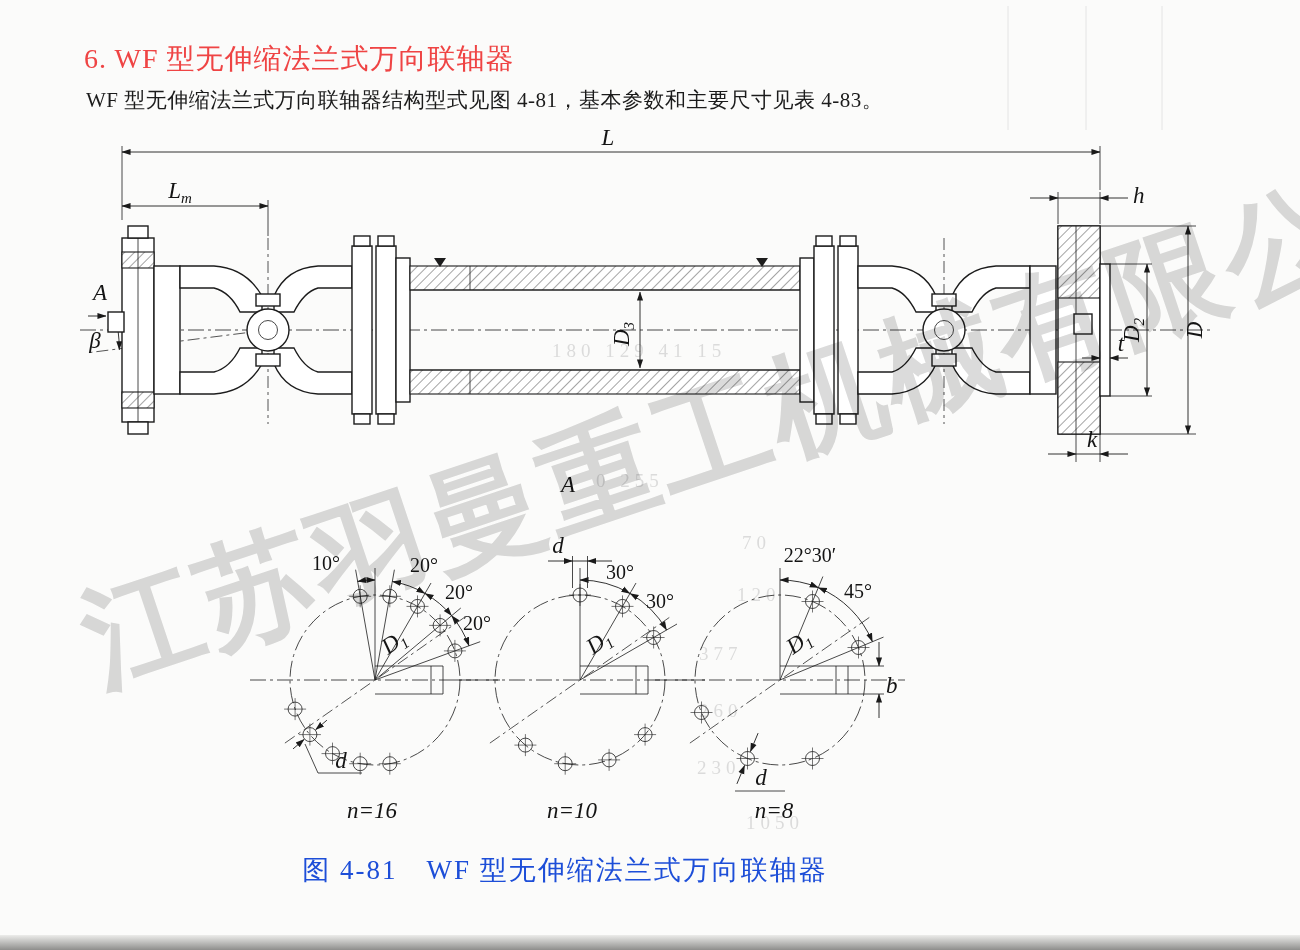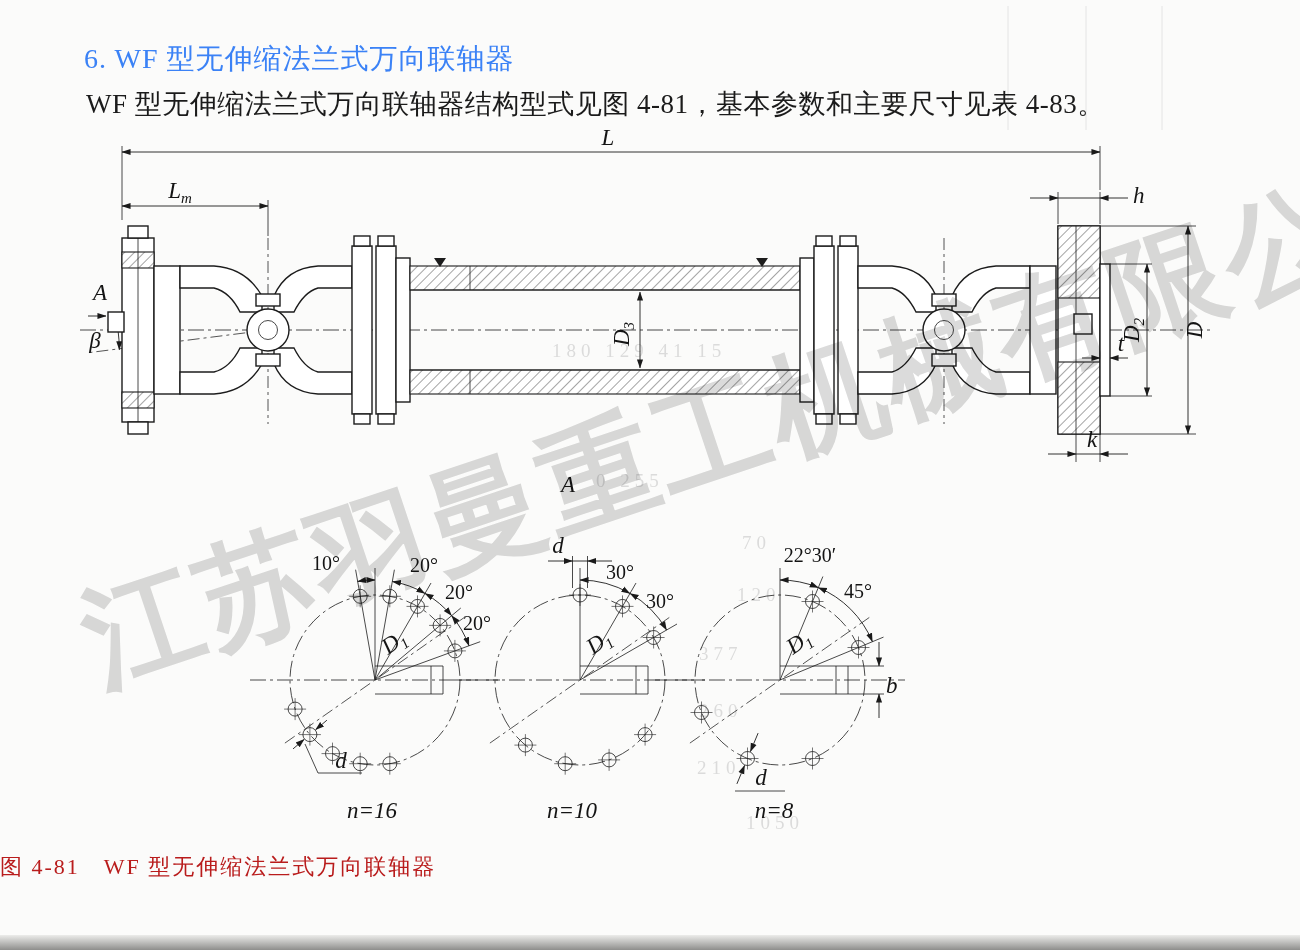--- a/index.html
+++ b/index.html
@@ -1,20 +1,20 @@
 <!DOCTYPE html>
 <html><head>
 <meta charset="utf-8">
 <style>
   html,body{margin:0;padding:0;width:1300px;height:950px;overflow:hidden;
     background:#fbfbfa;font-family:"Liberation Serif",serif;}
   .abs{position:absolute;}
-  #heading{position:absolute;left:84px;top:40px;font-size:28px;color:#3b82f6;letter-spacing:1px;z-index:4;}
-  #intro{position:absolute;left:86px;top:86px;font-size:27px;color:#1b1b1b;letter-spacing:.5px;z-index:4;white-space:nowrap;}
-  #caption{position:absolute;left:0;top:852px;width:1130px;font-size:22px;color:#b91c1c;letter-spacing:2px;z-index:4;}
+  #heading{position:absolute;left:84px;top:40px;font-size:28px;color:#ef4444;letter-spacing:1px;z-index:4;}
+  #intro{position:absolute;left:86px;top:86px;font-size:21px;color:#1b1b1b;letter-spacing:.5px;z-index:4;white-space:nowrap;}
+  #caption{position:absolute;left:0;top:852px;width:1130px;text-align:center;font-size:27px;color:#1d4ed8;letter-spacing:2px;z-index:4;}
   #wm{position:absolute;left:88px;top:568px;font-size:116px;font-weight:700;color:#a8a8a8;opacity:.42;
       letter-spacing:4px;white-space:nowrap;transform:rotate(-18.5deg);transform-origin:0 50%;
       z-index:3;mix-blend-mode:multiply;pointer-events:none;}
   #fig{position:absolute;left:0;top:0;z-index:2;}
   .bleed{position:absolute;color:#c7c7c7;opacity:.6;font-size:19px;letter-spacing:5px;z-index:1;}
   #edge{position:absolute;left:0;right:0;bottom:0;height:15px;
         background:linear-gradient(to bottom,#ececea,#b9b9b7 55%,#8e8e8c);z-index:5;}
   .fw{stroke:#1c1c1c;stroke-width:1.4;fill:#ffffff;}
   .hs{stroke:#1c1c1c;stroke-width:1.1;}
   .tl{stroke:#1c1c1c;stroke-width:.8;fill:none;}
@@ -30,21 +30,21 @@
 </style>
 </head>
 <body>
 
 <span class="bleed" style="left:552px;top:340px">180 129 41 15</span>
 <span class="bleed" style="left:596px;top:470px">0 255</span>
 <span class="bleed" style="left:742px;top:532px">70</span>
 <span class="bleed" style="left:737px;top:584px">120</span>
 <span class="bleed" style="left:699px;top:643px">377</span>
 <span class="bleed" style="left:699px;top:700px">260</span>
-<span class="bleed" style="left:697px;top:757px">210</span>
+<span class="bleed" style="left:697px;top:757px">230</span>
 <span class="bleed" style="left:746px;top:812px">1050</span>
 
 <svg id="fig" width="1300" height="950" viewBox="0 0 1300 950">
   <defs>
     <marker id="ar" viewBox="0 0 10 10" refX="9.5" refY="5" markerWidth="10" markerHeight="10" orient="auto-start-reverse">
       <path d="M0,1.6 L10,5 L0,8.4 Z" fill="#1a1a1a"></path>
     </marker>
     <pattern id="hh" width="7" height="7" patternUnits="userSpaceOnUse" patternTransform="rotate(45)">
       <rect width="7" height="7" fill="#ffffff"></rect>
       <line x1="0" y1="0" x2="0" y2="7" stroke="#4a4a4a" stroke-width="1"></line>

